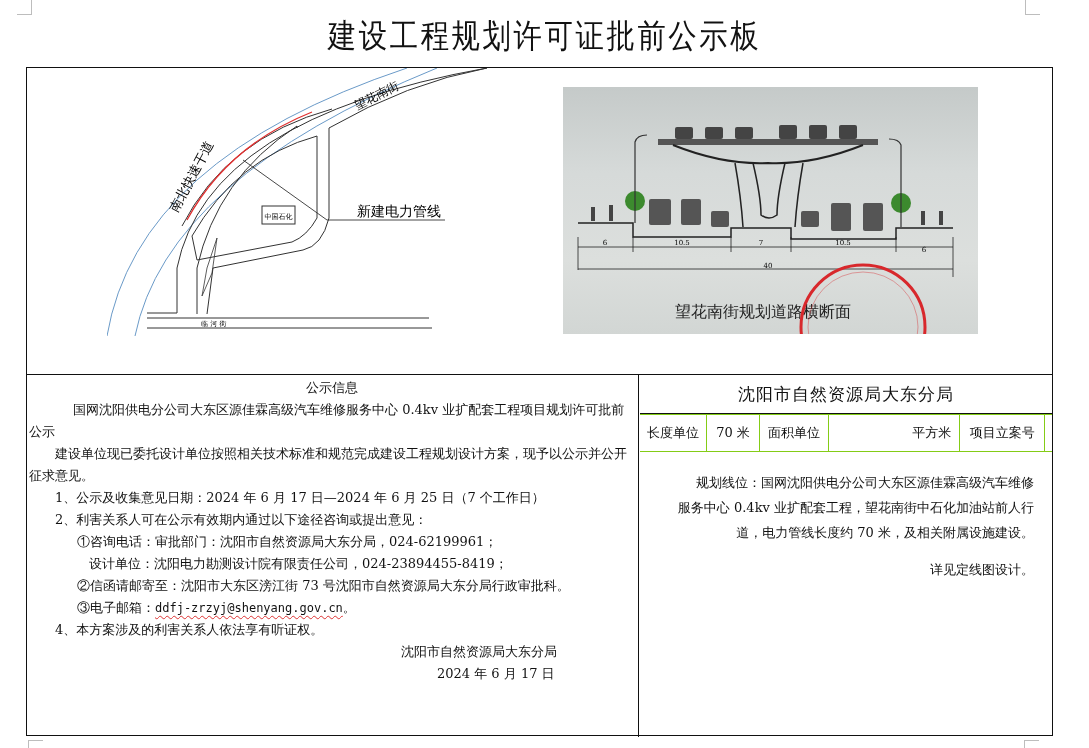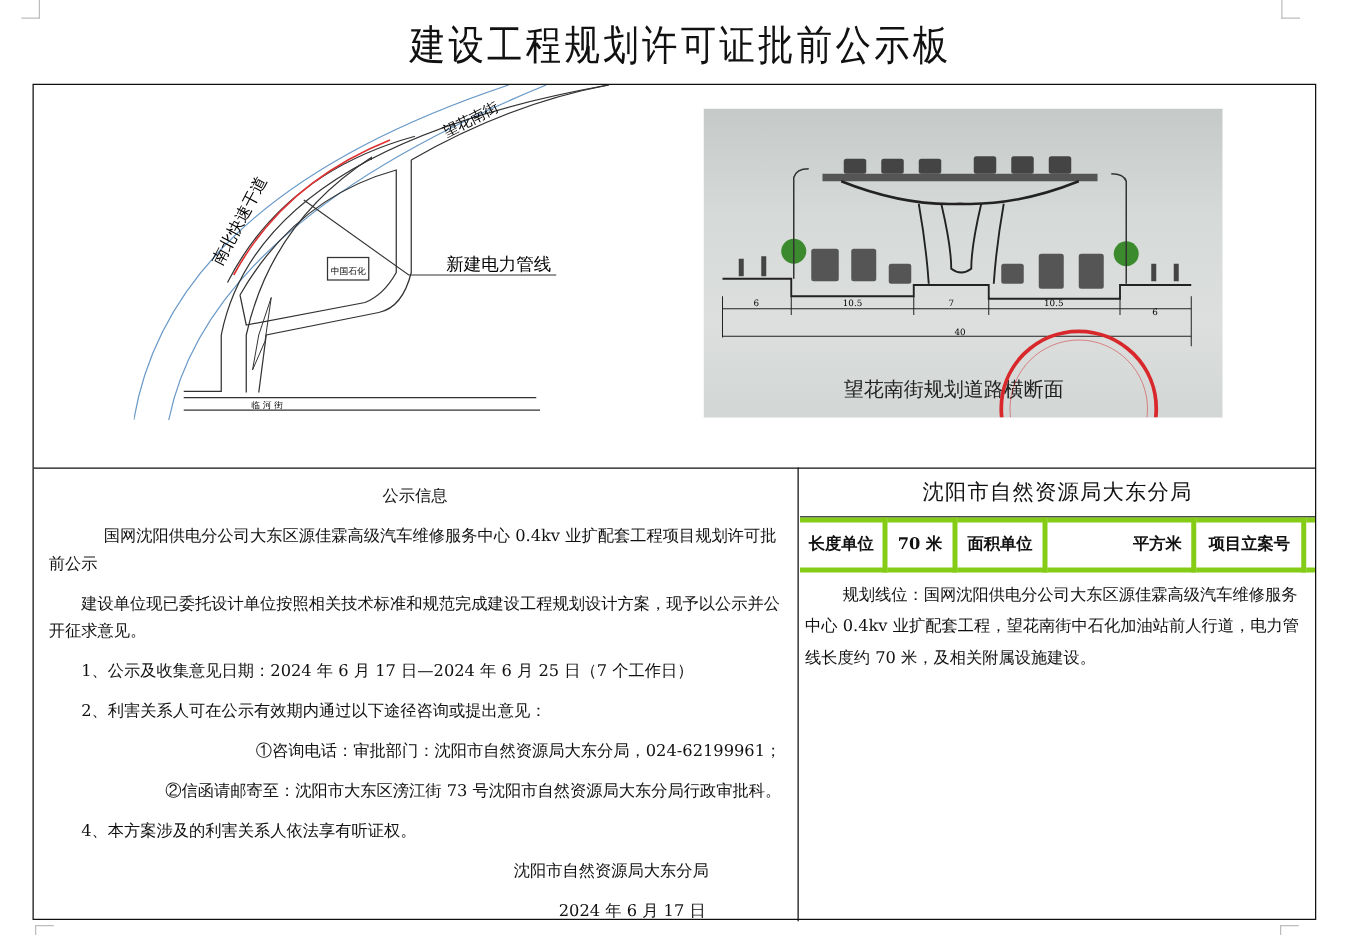--- a/index.html
+++ b/index.html
@@ -20,41 +20,41 @@
   .hdiv { position:absolute; left:0; top:306px; width:100%; height:0; border-top:1.5px solid #111; }
   .vdiv { position:absolute; left:611px; top:306px; height:363px; width:0; border-left:1.5px solid #111; }
 
   
   .map { position:absolute; left:80px; top:0px; width:440px; height:270px; }
   .photo { position:absolute; left:536px; top:19px; width:415px; height:247px; overflow:hidden;
            background:linear-gradient(180deg,#c5cac9 0%, #d6dad9 35%, #dcdfdd 70%, #d2d6d4 100%); }
 
   
   .notice { position:absolute; left:2px; top:309px; width:606px; font-size:13px; line-height:22px; }
-  .notice p { margin:10px; }
+  .notice p { margin:0; }
   .notice .center { text-align:center; }
   .notice .ind2 { text-indent:44px; }
   .notice .ind1 { text-indent:26px; }
-  .notice .ind3 { padding-left:48px;text-align:right; }
+  .notice .ind3 { padding-left:48px; }
   .notice .ind4 { padding-left:60px; }
   .notice .sign { padding-left:372px; }
   .notice .sign2 { padding-left:408px; }
   .email { text-decoration:underline wavy #d33; text-decoration-thickness:1px; text-underline-offset:3px;
            font-family:"DejaVu Sans Mono","Liberation Mono", monospace; font-size:12px; }
 
   
   .rpanel { position:absolute; left:613px; top:307px; width:412px; }
   .rtitle { height:38px; border-bottom:1px solid #111; text-align:center; line-height:38px;
             font-family:"DejaVu Sans","Liberation Sans", sans-serif; font-size:17px; letter-spacing:1px; }
   table.grid { border-collapse:collapse; width:412px; font-size:13px; }
-  table.grid td { border:4px solid #84cc16; text-align:center; padding:0 2px; height:36px; line-height:18px;font-weight:bold; }
+  table.grid td { border:1px solid #84cc16; text-align:center; padding:0 2px; height:36px; line-height:18px; }
   table.grid tr td:first-child { border-left:none; }
   table.grid tr td:last-child { border-right:none; }
   .rdesc { font-size:13px; line-height:25px; padding:6px 6px 0 4px; }
-  .rdesc p { margin:0; text-indent:30px; }
+  .rdesc p { margin:12px; text-indent:30px;text-align:right; }
 </style>
 </head>
 <body>
 
 <div class="corner c-tl"></div>
 <div class="corner c-tr"></div>
 <div class="corner c-bl"></div>
 <div class="corner c-br"></div>
 
 <div class="title">建设工程规划许可证批前公示板</div>
@@ -149,21 +149,23 @@
   <div class="hdiv"></div>
   <div class="vdiv"></div>
 
   <div class="notice">
     <p class="center">公示信息</p>
     <p class="ind2">国网沈阳供电分公司大东区源佳霖高级汽车维修服务中心 0.4kv 业扩配套工程项目规划许可批前公示</p>
     <p class="ind1">建设单位现已委托设计单位按照相关技术标准和规范完成建设工程规划设计方案，现予以公示并公开征求意见。</p>
     <p class="ind1">1、公示及收集意见日期：2024 年 6 月 17 日—2024 年 6 月 25 日（7 个工作日）</p>
     <p class="ind1">2、利害关系人可在公示有效期内通过以下途径咨询或提出意见：</p>
     <p class="ind3" style="padding-left:48px">①咨询电话：审批部门：沈阳市自然资源局大东分局，024-62199961；</p>
+    <p class="ind4">设计单位：沈阳电力勘测设计院有限责任公司，024-23894455-8419；</p>
     <p class="ind3">②信函请邮寄至：沈阳市大东区滂江街 73 号沈阳市自然资源局大东分局行政审批科。</p>
+    <p class="ind3"><span>③电子邮箱：</span><span class="email">ddfj-zrzyj@shenyang.gov.cn</span><span>。</span></p>
     <p class="ind1">4、本方案涉及的利害关系人依法享有听证权。</p>
     <p class="sign">沈阳市自然资源局大东分局</p>
     <p class="sign2">2024 年 6 月 17 日</p>
   </div>
 
   <div class="rpanel">
     <div class="rtitle">沈阳市自然资源局大东分局</div>
     <table class="grid">
       <tbody>
           <tr>
@@ -171,16 +173,17 @@
         <td style="width:48px">70 米</td>
         <td style="width:64px">面积单位</td>
         <td colspan="2" style="width:70px; text-align:right; padding-right:8px">平方米</td>
         <td style="width:80px">项目立案号</td>
         <td></td>
       </tr>
     </tbody>
       </table>
     <div class="rdesc">
       <p>规划线位：国网沈阳供电分公司大东区源佳霖高级汽车维修服务中心 0.4kv 业扩配套工程，望花南街中石化加油站前人行道，电力管线长度约 70 米，及相关附属设施建设。</p>
+      <p>详见定线图设计。</p>
     </div>
   </div>
 
 </div>
 
 </body></html>

